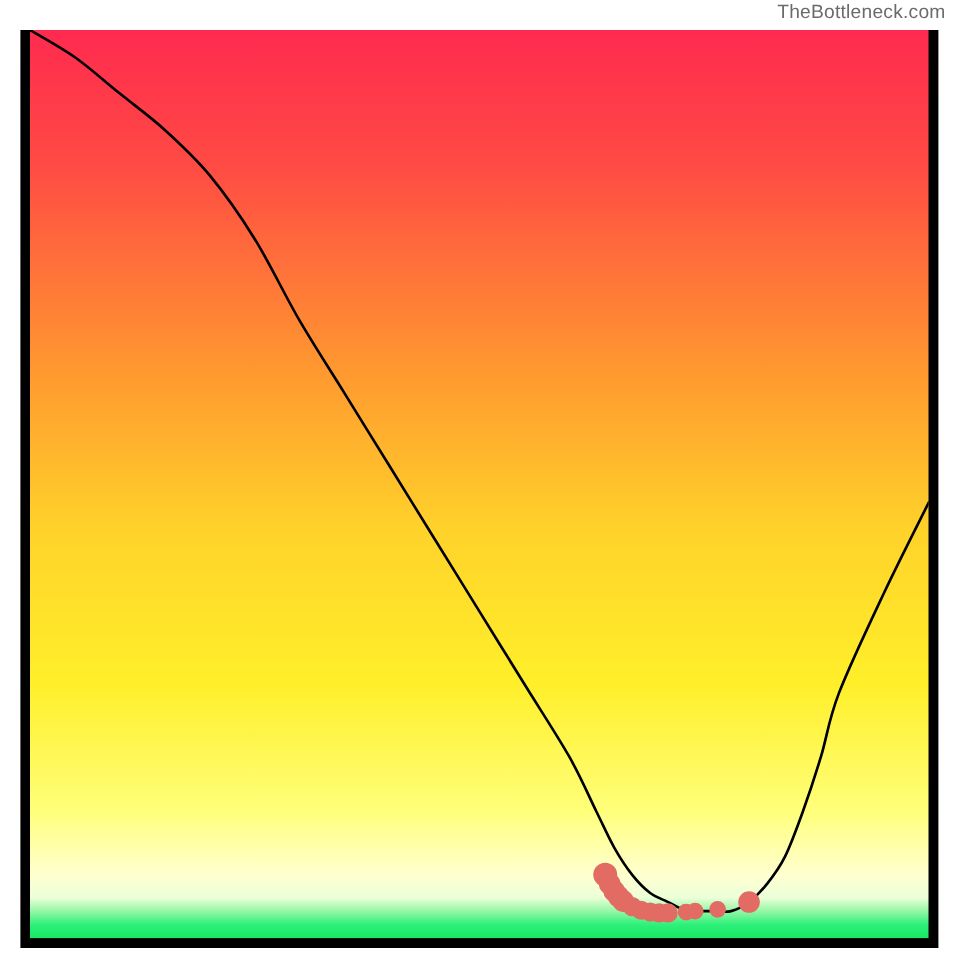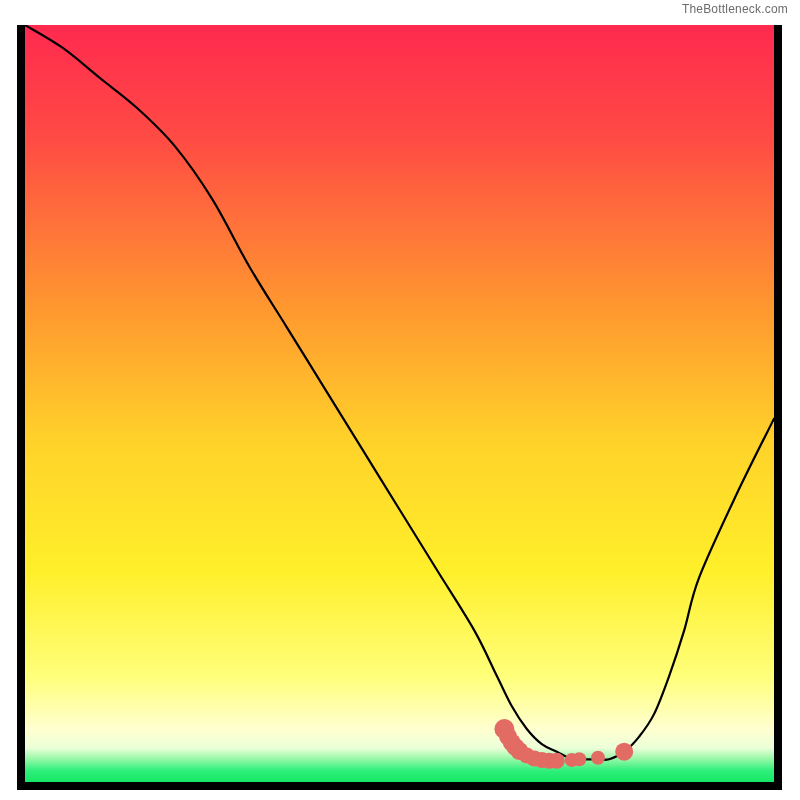--- a/index.html
+++ b/index.html
@@ -14,21 +14,21 @@
   .canvas {
     position: relative;
     width: 800px;
     height: 800px;
   }
   .watermark {
     position: absolute;
     top: 2px;
     right: 12px;
     color: #6b6b6b;
-    font-size: 12px;
+    font-size: 16px;
     letter-spacing: 0.2px;
     z-index: 10;
   }
   .plot-frame {
     position: absolute;
     left: 17px;
     top: 25px;
     width: 765px;
     height: 765px;
     background: #000;

